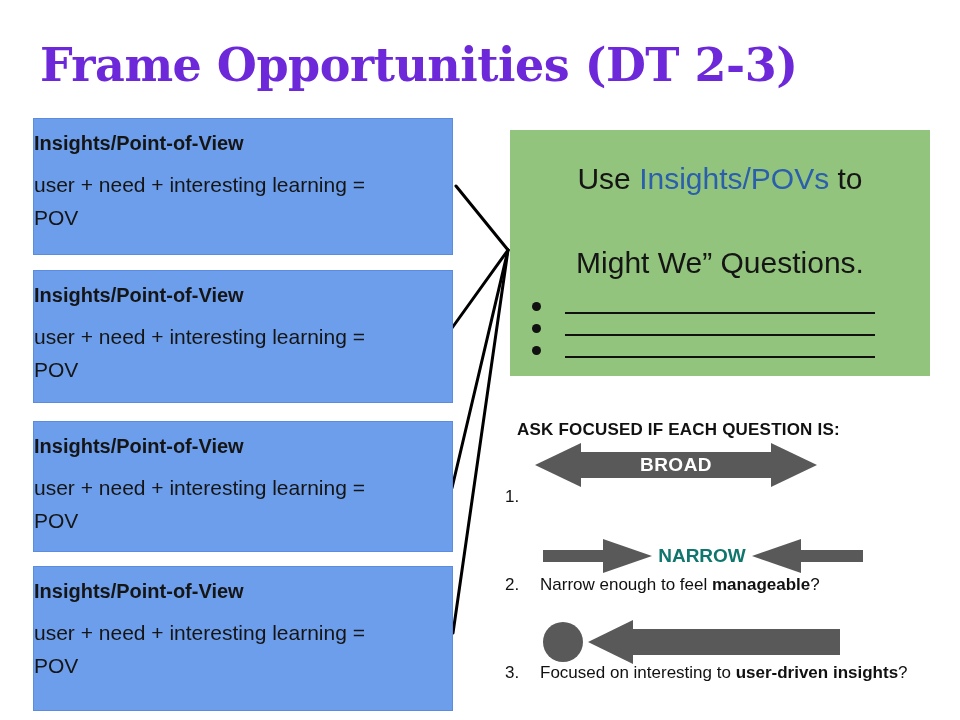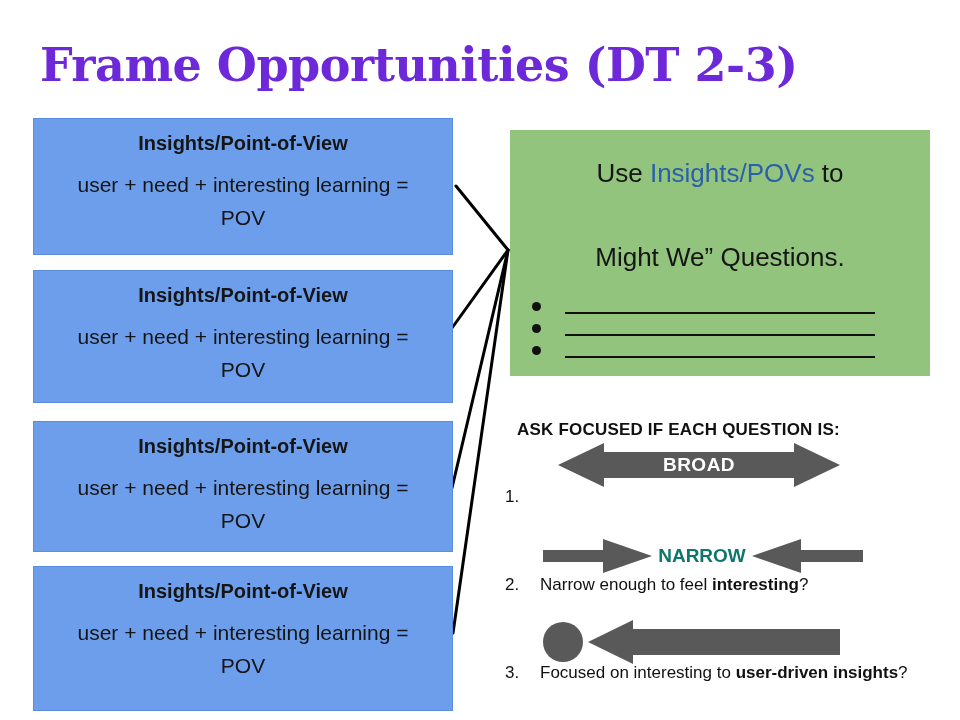--- a/index.html
+++ b/index.html
@@ -13,55 +13,55 @@
   .slide-title{
     left:40px;top:38px;width:880px;
     font-family:"DejaVu Serif","Liberation Serif",serif;
     font-weight:bold;font-size:46px;letter-spacing:-0.5px;color:#6d28d9;
     white-space:nowrap;
   }
 
   
   .pov-box{
     left:33px;width:420px;background:#6D9EEB;border:1px solid #5b8ce0;
-    box-sizing:border-box;text-align:center;color:#151515;
+    box-sizing:border-box;text-align:left;color:#151515;
   }
   .pov-box .pov-header{margin-top:12px;font-size:20px;font-weight:bold;line-height:24px;}
   .pov-box .pov-body{margin-top:13px;font-size:21px;line-height:33px;}
   .pov1{top:118px;height:137px;}
   .pov2{top:270px;height:133px;}
   .pov3{top:421px;height:131px;}
   .pov4{top:566px;height:145px;}
 
   
   .connector-svg{left:0;top:0;pointer-events:none;}
 
   
   .hmw-box{
     left:510px;top:130px;width:420px;height:246px;background:#93C47D;
     box-sizing:border-box;text-align:center;
   }
-  .hmw-text{padding-top:22px;font-size:26px;line-height:42px;color:#151515;}
+  .hmw-text{padding-top:28px;font-size:30px;line-height:42px;color:#151515;}
   .hmw-link{color:#2B5FAC;}
   .hmw-blanks{position:absolute;left:0;top:162px;width:100%;}
   .blank-row{display:flex;align-items:flex-end;height:22px;}
   .blank-dot{width:9px;height:9px;border-radius:50%;background:#111;margin-left:22px;margin-bottom:3px;flex:none;}
   .blank-line{width:310px;margin-left:24px;border-bottom:2px solid #111;height:0;}
 
   
   .ask-heading{left:517px;top:420px;font-size:17px;font-weight:bold;letter-spacing:0.2px;white-space:nowrap;}
 
   .q-item{left:505px;width:452px;display:flex;font-size:17px;line-height:22px;white-space:nowrap;}
   .q-num{width:35px;flex:none;}
   .q1{top:486px;}
   .q2{top:574px;}
   .q3{top:662px;}
 
   
-  .broad-arrow{left:558px;top:443px;width:282px;height:44px;}
+  .broad-arrow{left:535px;top:443px;width:282px;height:44px;}
   .broad-arrow .head-left{position:absolute;left:0;top:0;width:0;height:0;
     border-top:22px solid transparent;border-bottom:22px solid transparent;border-right:46px solid #595959;}
   .broad-arrow .head-right{position:absolute;right:0;top:0;width:0;height:0;
     border-top:22px solid transparent;border-bottom:22px solid transparent;border-left:46px solid #595959;}
   .broad-arrow .bar{position:absolute;left:44px;right:44px;top:9px;height:26px;background:#595959;}
   .broad-arrow .arrow-label{position:absolute;left:0;right:0;top:0;height:44px;line-height:44px;
     text-align:center;color:#fff;font-weight:bold;font-size:19px;letter-spacing:0.5px;}
 
   
   .narrow-arrows{left:543px;top:539px;width:320px;height:34px;}
@@ -164,21 +164,21 @@
 <div class="abs narrow-arrows">
   <div class="shaft-left"></div>
   <div class="head-right-point"></div>
   <div class="narrow-label">NARROW</div>
   <div class="head-left-point"></div>
   <div class="shaft-right"></div>
 </div>
 
 <div class="abs q-item q2">
   <span class="q-num">2.</span>
-  <span><span>Narrow enough to feel </span><b>interesting</b><span>?</span></span>
+  <span><span>Narrow enough to feel </span><b>manageable</b><span>?</span></span>
 </div>
 
 <div class="abs focused-arrow">
   <div class="target-dot"></div>
   <div class="head"></div>
   <div class="shaft"></div>
 </div>
 
 <div class="abs q-item q3">
   <span class="q-num">3.</span>

